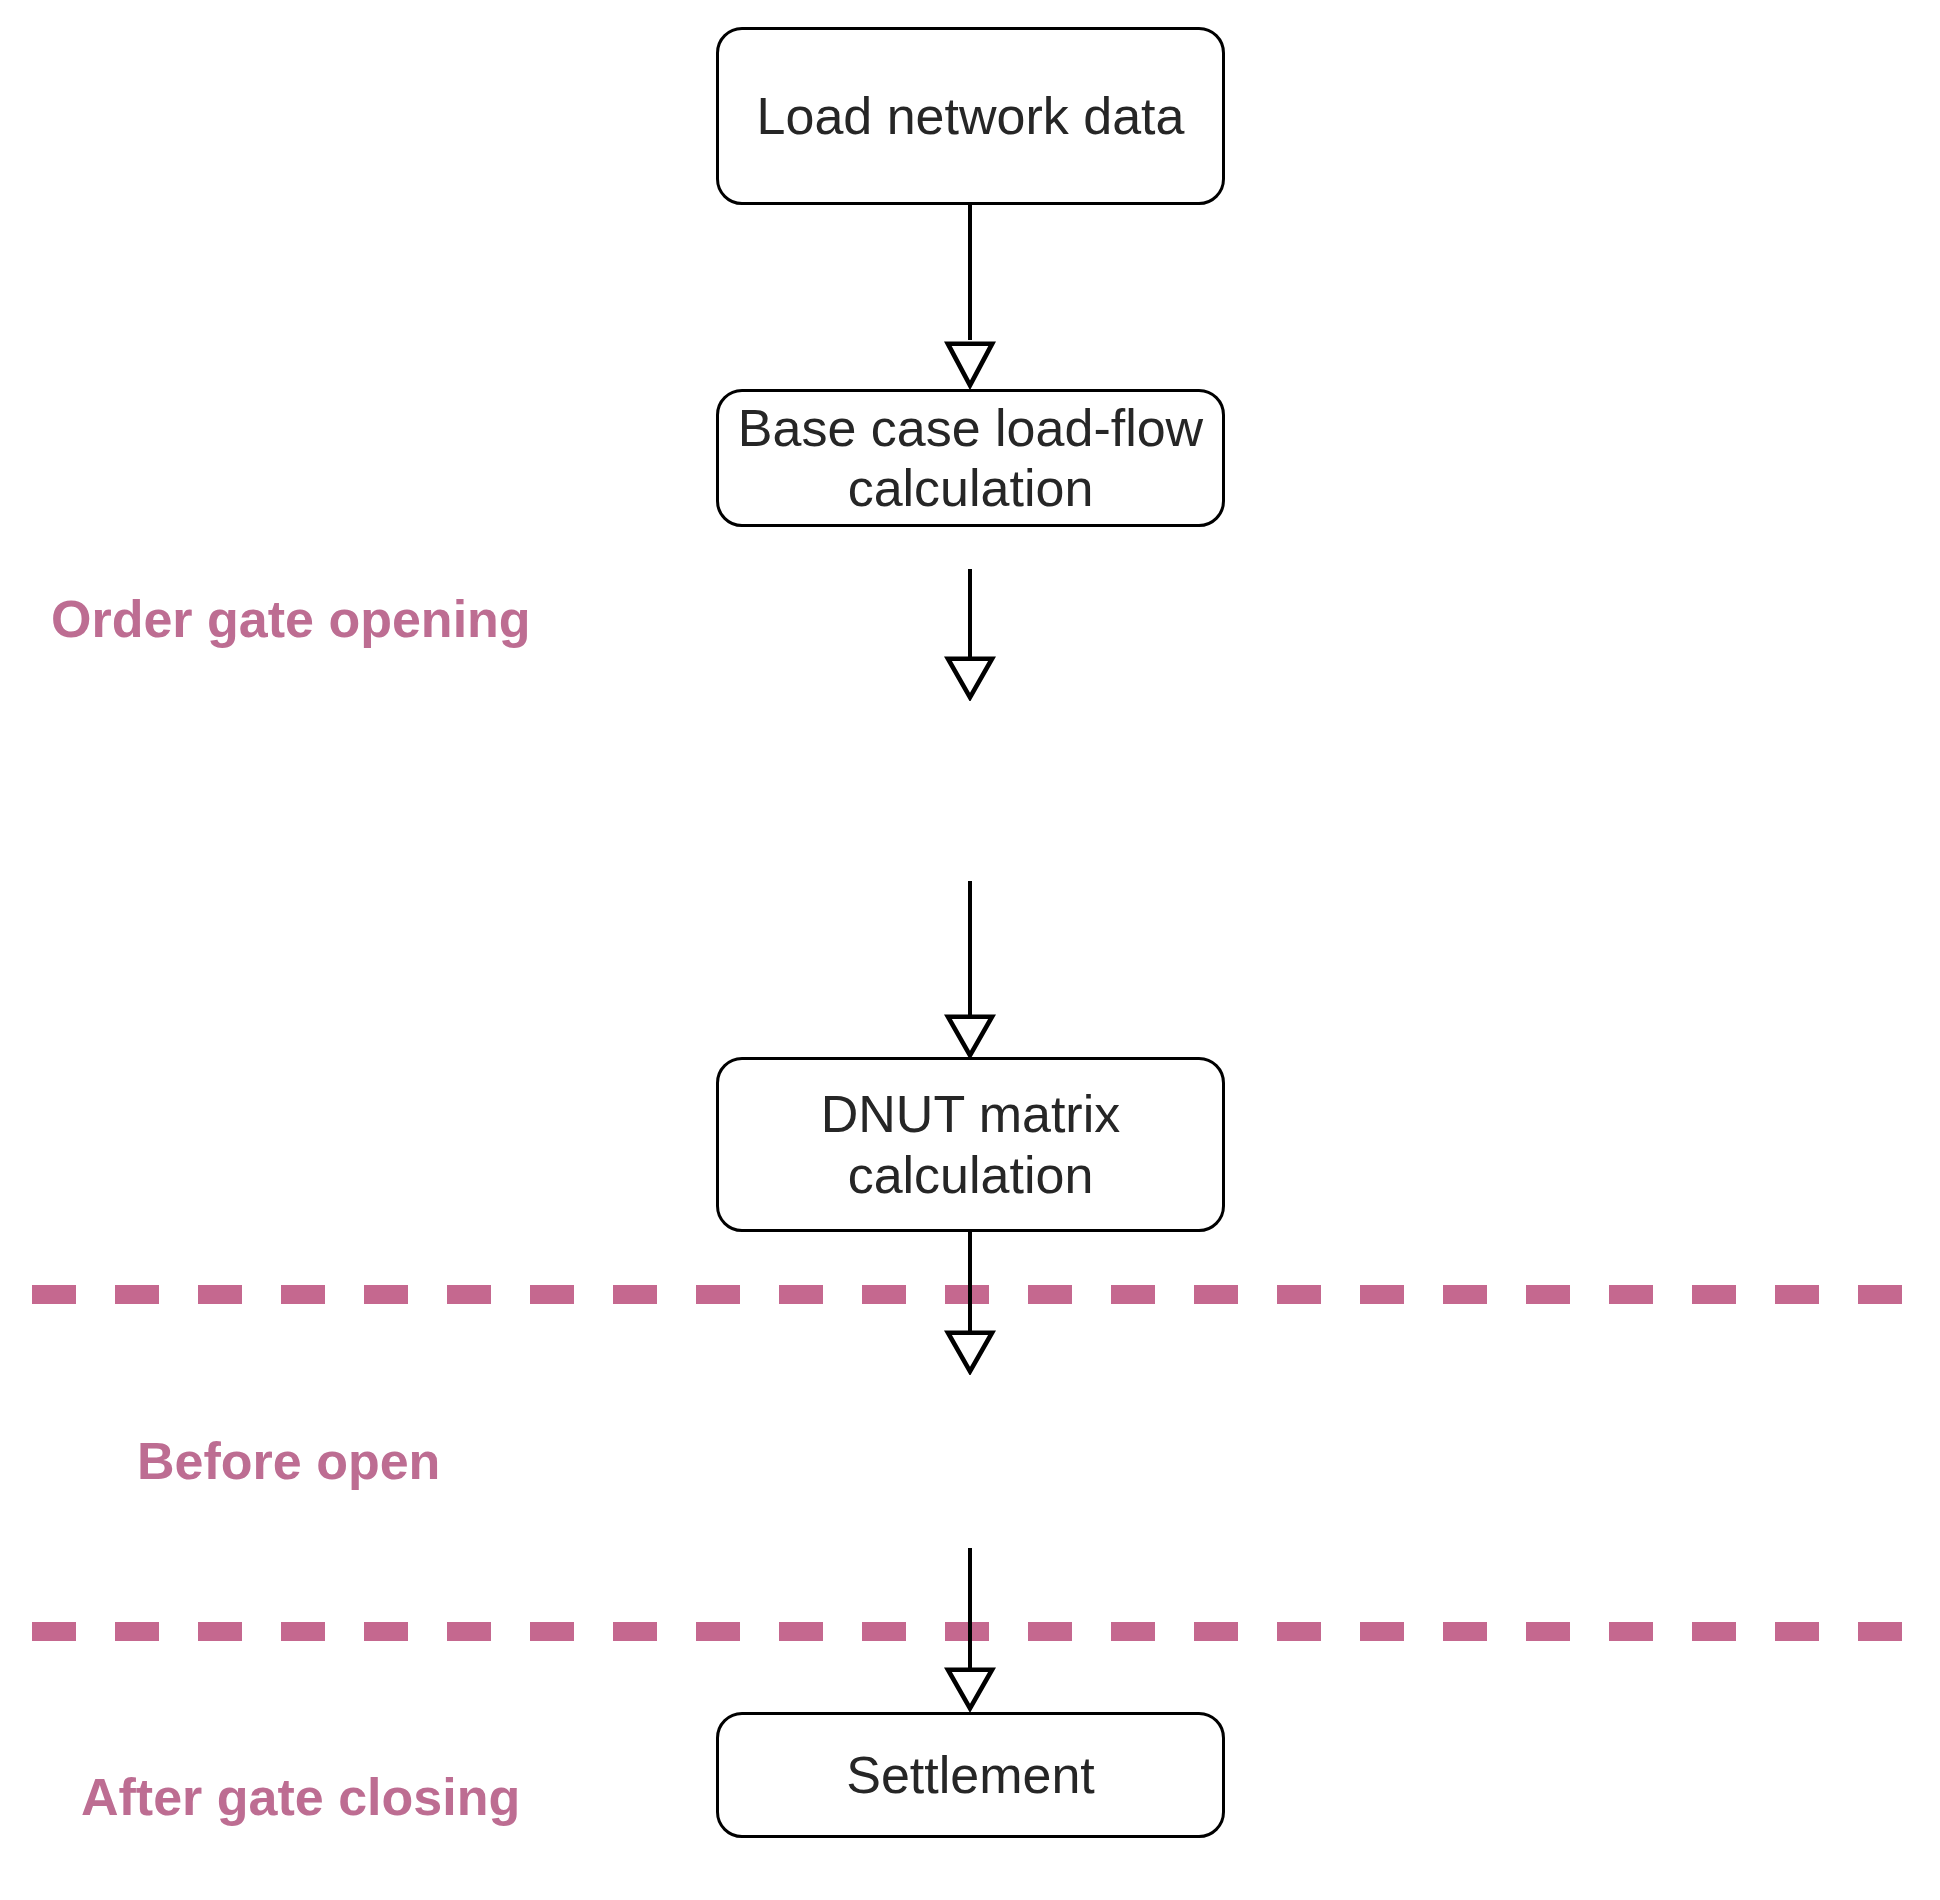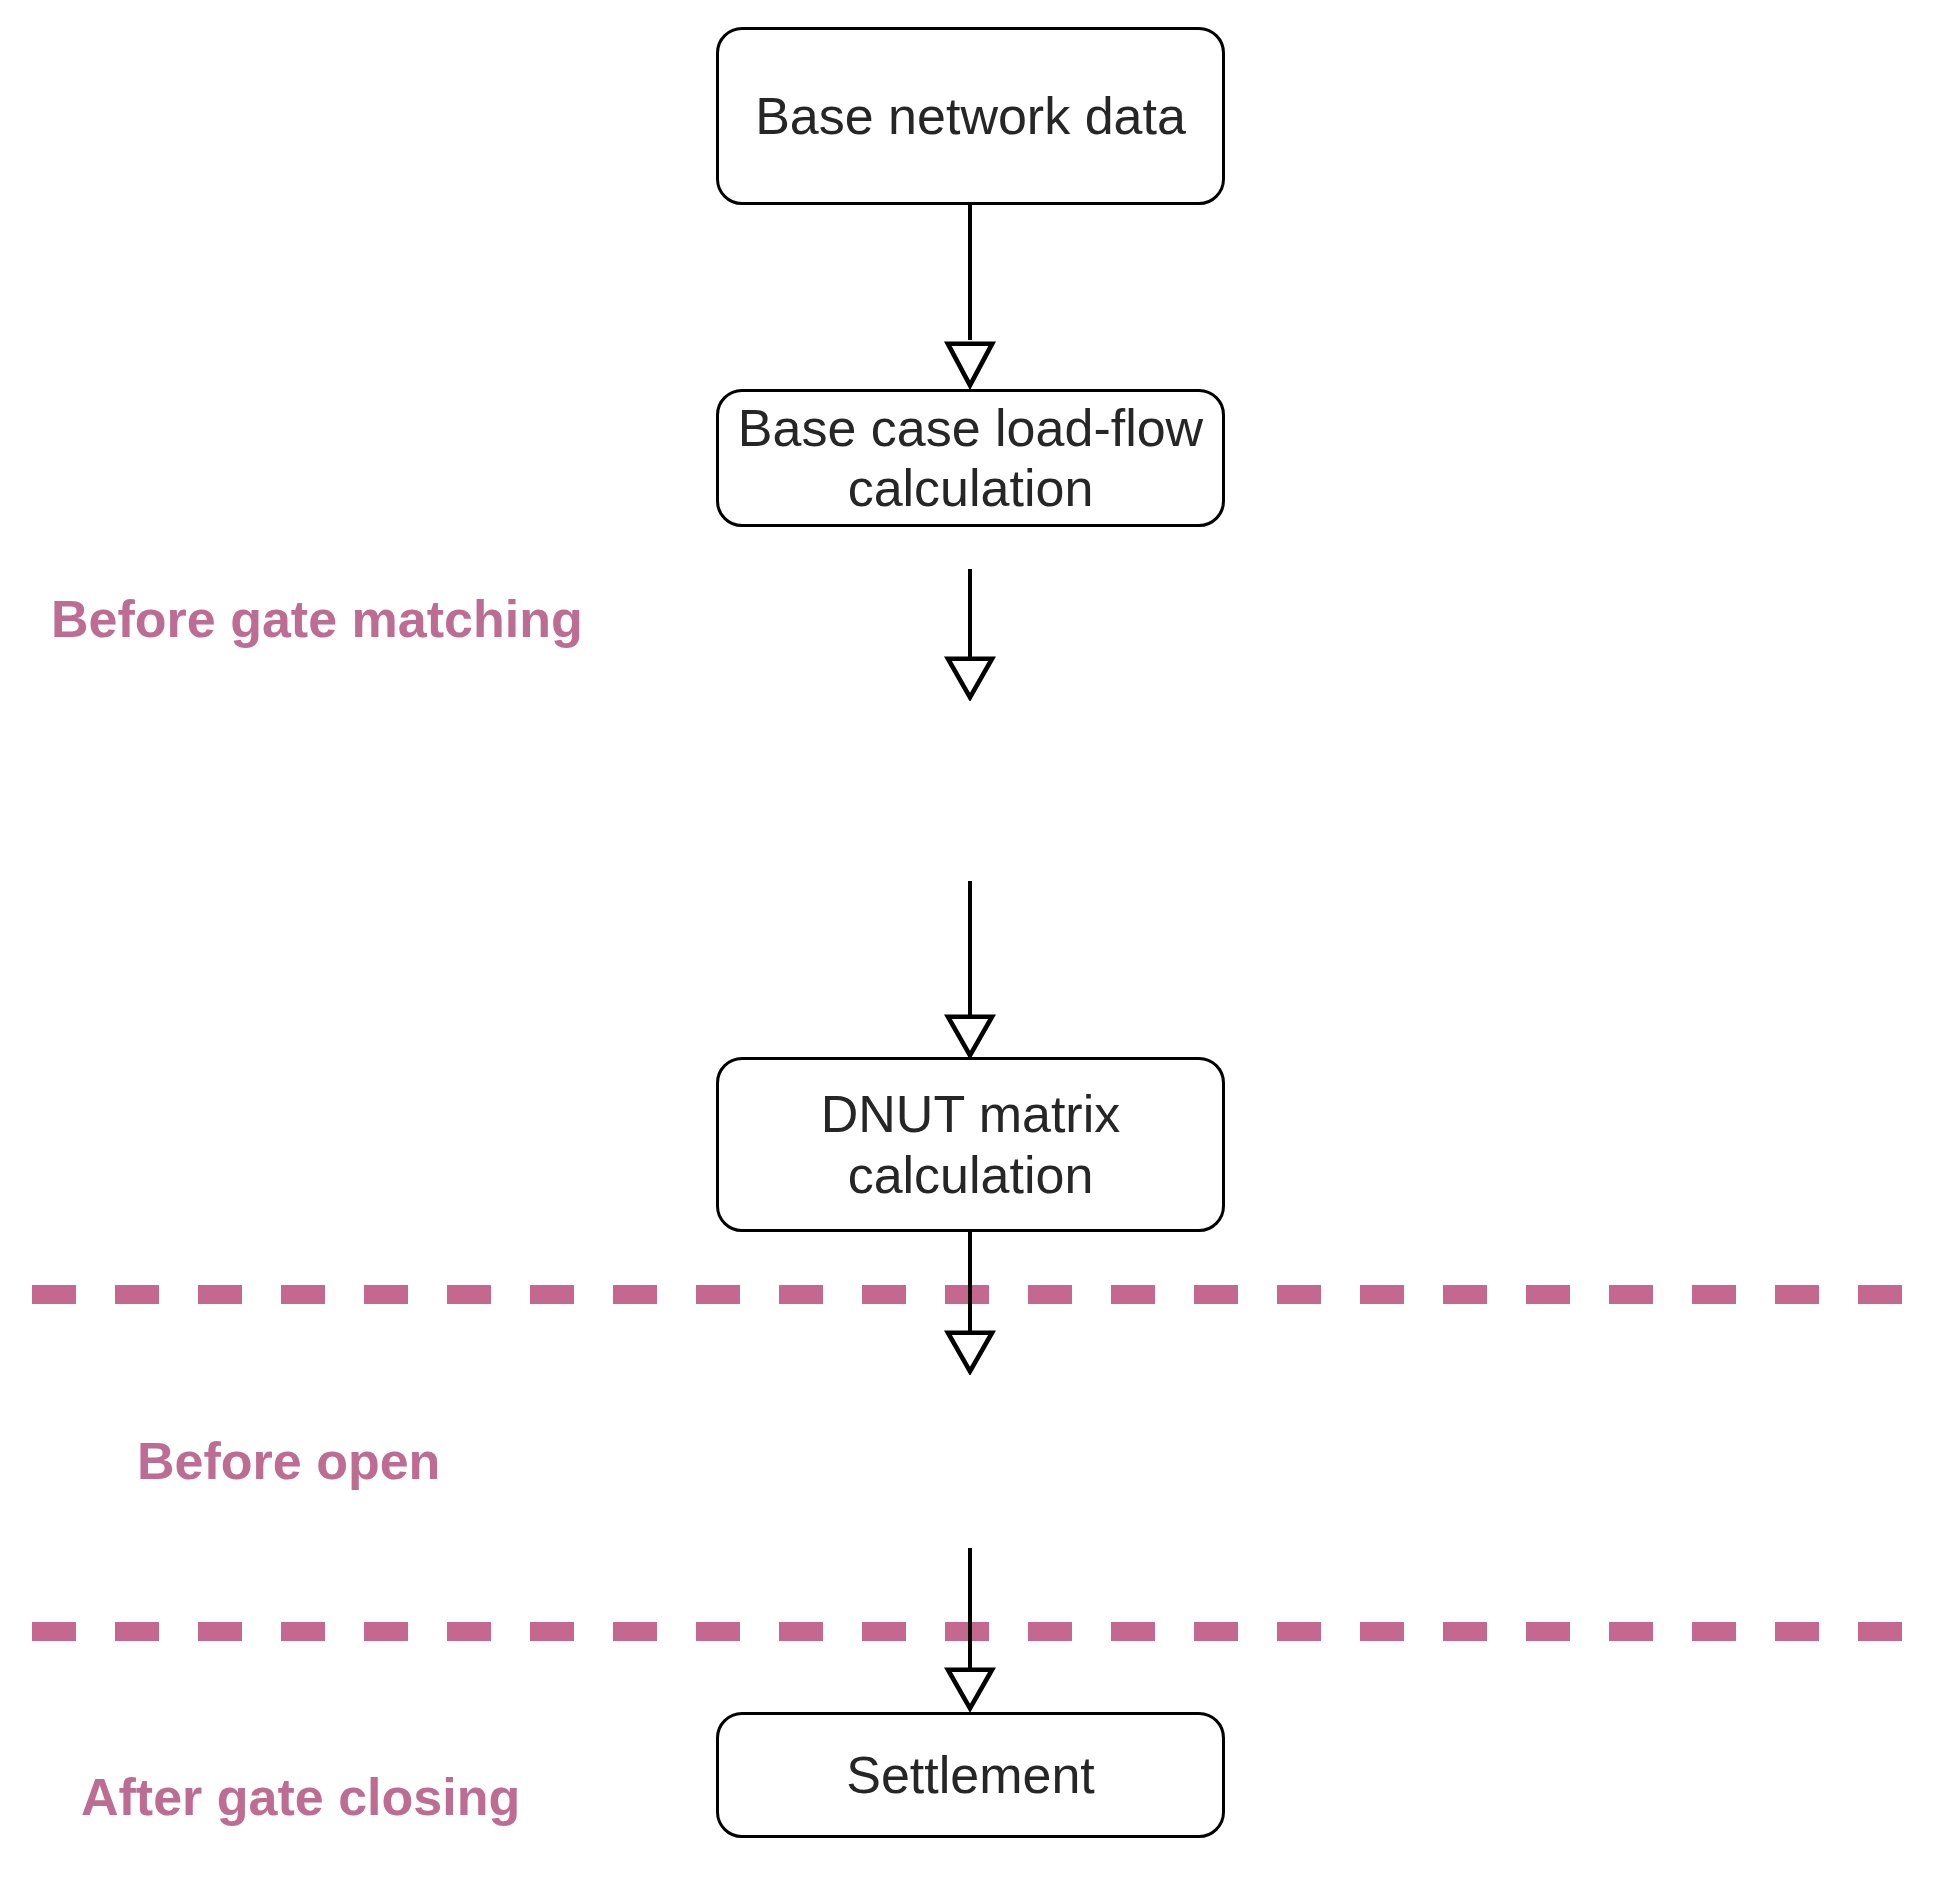--- a/index.html
+++ b/index.html
@@ -67,21 +67,21 @@
   }
 </style>
 </head>
 <body>
 
 <div class="canvas">
 
   <div class="divider" style="top:1285px"></div>
   <div class="divider" style="top:1622px"></div>
 
-  <div class="phase-label" style="left:51px; top:589px">Before gate matching</div>
+  <div class="phase-label" style="left:51px; top:589px">Order gate opening</div>
   <div class="phase-label" style="left:137px; top:1431px">Before open</div>
   <div class="phase-label" style="left:81px; top:1767px">After gate closing</div>
 
   <div class="stem" style="top:205px; height:135px"></div>
   <svg class="head" style="top:340px" width="52" height="49" viewBox="0 0 56 53">
     <path d="M4 4 L52 4 L28 49 Z" fill="#ffffff" stroke="#000000" stroke-width="5"></path>
   </svg>
 
   <div class="stem" style="top:569px; height:89px"></div>
   <svg class="head" style="top:655px" width="52" height="46" viewBox="0 0 56 50">
@@ -97,21 +97,21 @@
   <svg class="head" style="top:1329px" width="52" height="46" viewBox="0 0 56 50">
     <path d="M4 4 L52 4 L28 46 Z" fill="#ffffff" stroke="#000000" stroke-width="5"></path>
   </svg>
 
   <div class="stem" style="top:1548px; height:122px"></div>
   <svg class="head" style="top:1666px" width="52" height="46" viewBox="0 0 56 50">
     <path d="M4 4 L52 4 L28 46 Z" fill="#ffffff" stroke="#000000" stroke-width="5"></path>
   </svg>
 
   <div class="node" style="top:27px; height:178px">
-    <span class="label">Base network data</span>
+    <span class="label">Load network data</span>
   </div>
 
   <div class="node" style="top:389px; height:138px">
     <span class="label">Base case load-flow
 calculation</span>
   </div>
 
 
   <div class="node" style="top:1057px; height:175px">
     <span class="label">DNUT matrix

